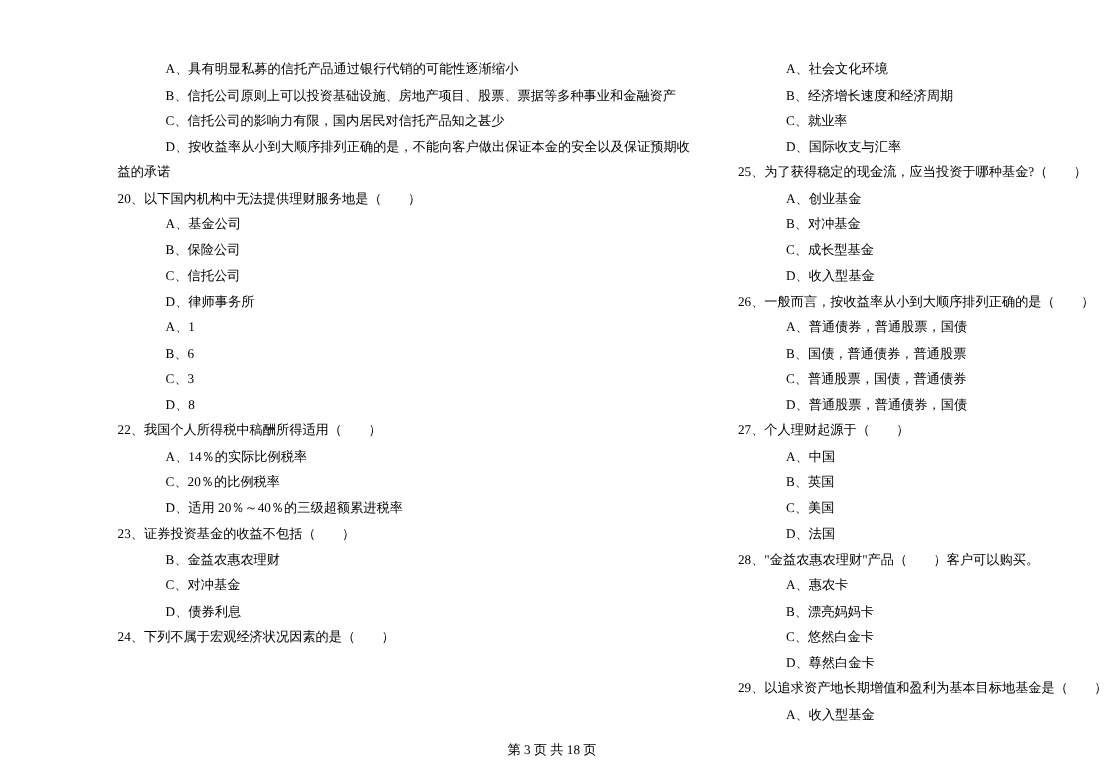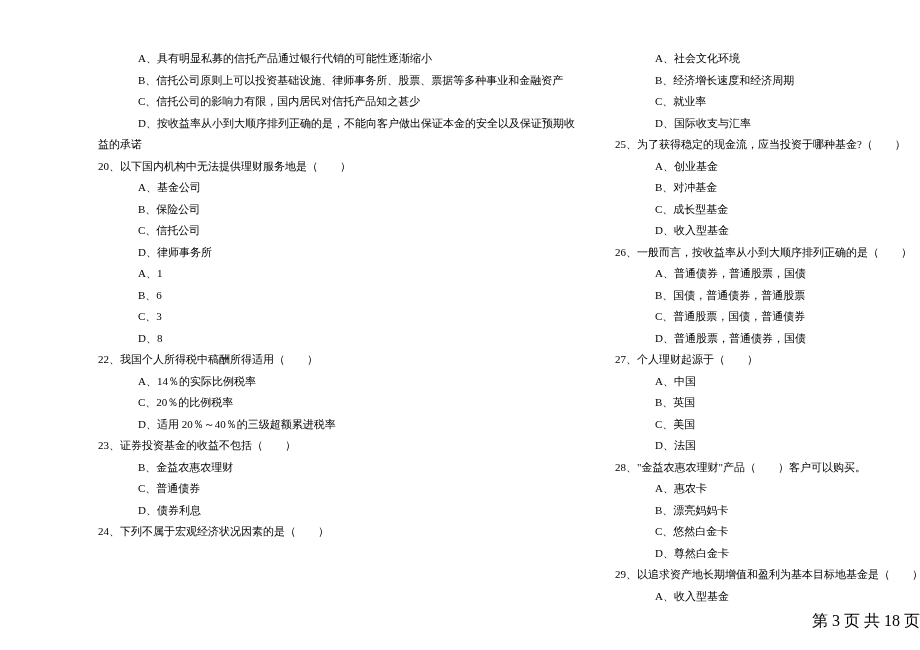--- a/index.html
+++ b/index.html
@@ -35,50 +35,50 @@
       padding-left: 0px;
     }
     .no-indent {
       padding-left: 0px;
     }
     .footer {
       position: absolute;
       bottom: 18px;
       left: 0;
       width: 100%;
-      text-align: right;
-      font-size: 16px;
+      text-align: center;
+      font-size: 11px;
     }
   </style>
 </head>
 <body>
 
 <div class="two-column">
   <div class="col">
     <div class="line indent-opt">A、具有明显私募的信托产品通过银行代销的可能性逐渐缩小</div>
-    <div class="line indent-opt">B、信托公司原则上可以投资基础设施、律师事务所、股票、票据等多种事业和金融资产</div>
+    <div class="line indent-opt">B、信托公司原则上可以投资基础设施、房地产项目、股票、票据等多种事业和金融资产</div>
     <div class="line indent-opt">C、信托公司的影响力有限，国内居民对信托产品知之甚少</div>
     <div class="line indent-opt">D、按收益率从小到大顺序排列正确的是，不能向客户做出保证本金的安全以及保证预期收</div>
     <div class="line no-indent">益的承诺</div>
     <div class="line indent-q">20、以下国内机构中无法提供理财服务地是（　　）</div>
     <div class="line indent-opt">A、基金公司</div>
     <div class="line indent-opt">B、保险公司</div>
     <div class="line indent-opt">C、信托公司</div>
     <div class="line indent-opt">D、律师事务所</div>
     <div class="line indent-opt">A、1</div>
     <div class="line indent-opt">B、6</div>
     <div class="line indent-opt">C、3</div>
     <div class="line indent-opt">D、8</div>
     <div class="line indent-q">22、我国个人所得税中稿酬所得适用（　　）</div>
     <div class="line indent-opt">A、14％的实际比例税率</div>
     <div class="line indent-opt">C、20％的比例税率</div>
     <div class="line indent-opt">D、适用 20％～40％的三级超额累进税率</div>
     <div class="line indent-q">23、证券投资基金的收益不包括（　　）</div>
     <div class="line indent-opt">B、金益农惠农理财</div>
-    <div class="line indent-opt">C、普通债券</div>
+    <div class="line indent-opt">C、对冲基金</div>
     <div class="line indent-opt">D、债券利息</div>
     <div class="line indent-q">24、下列不属于宏观经济状况因素的是（　　）</div>
   </div>
   <div class="col">
     <div class="line indent-opt">A、社会文化环境</div>
     <div class="line indent-opt">B、经济增长速度和经济周期</div>
     <div class="line indent-opt">C、就业率</div>
     <div class="line indent-opt">D、国际收支与汇率</div>
     <div class="line indent-q">25、为了获得稳定的现金流，应当投资于哪种基金?（　　）</div>
     <div class="line indent-opt">A、创业基金</div>

